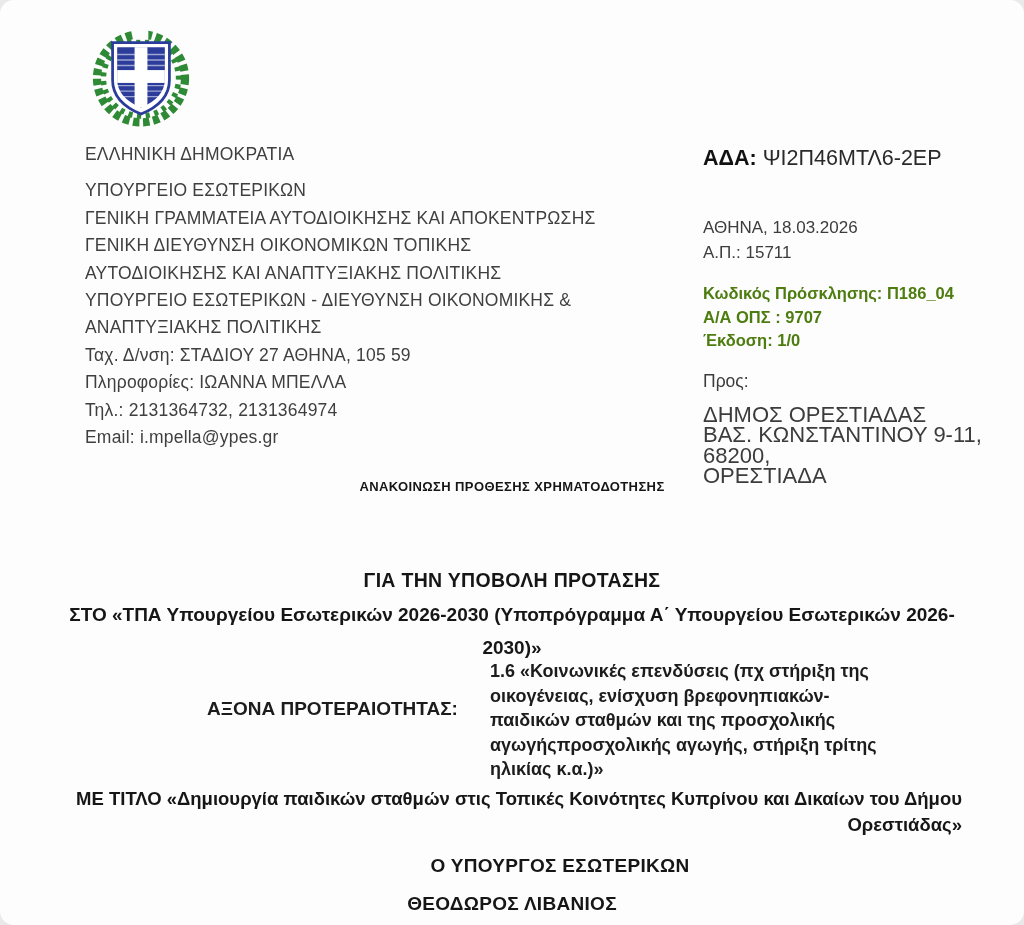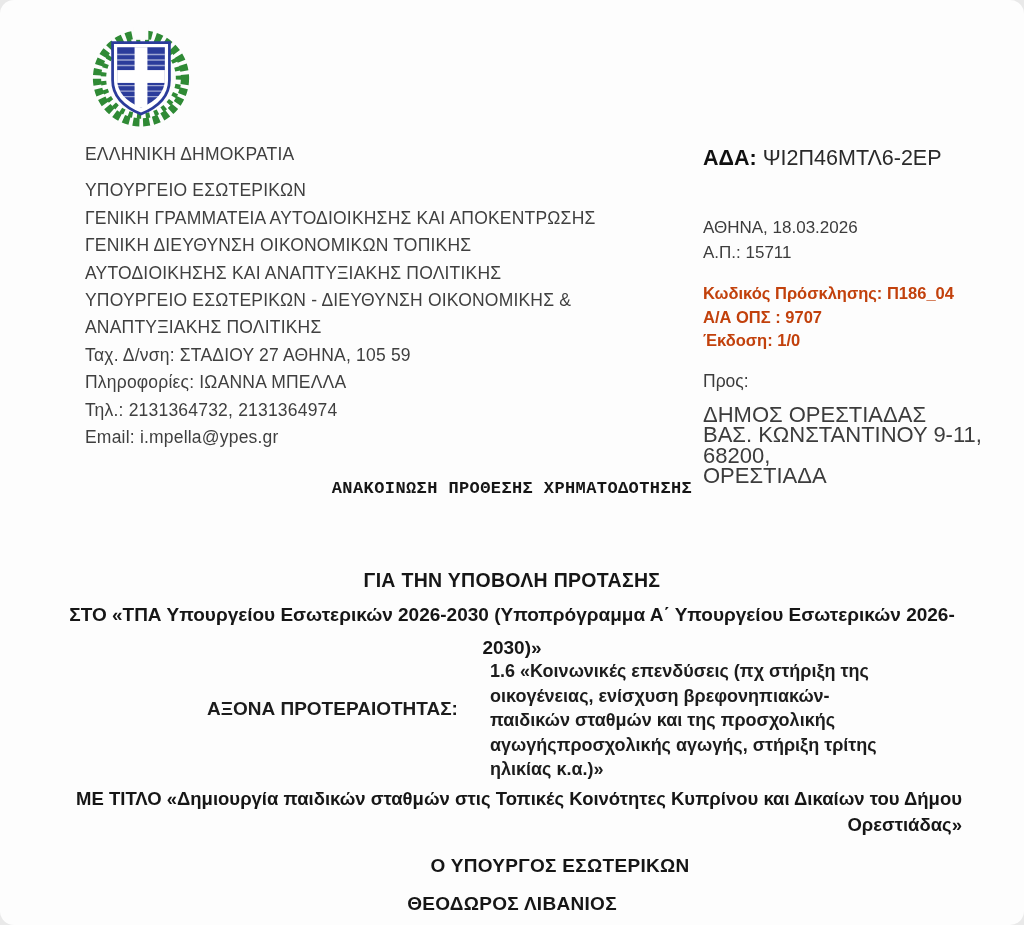--- a/index.html
+++ b/index.html
@@ -13,26 +13,26 @@
   .emblem{position:absolute;left:86px;top:26px;width:110px;height:112px;}
   
   .left-col{position:absolute;left:85px;top:141px;width:540px;color:#3f3f3f;}
   .left-col .hl{font-size:17.5px;line-height:27.4px;letter-spacing:.2px;white-space:nowrap;}
   .left-col .hl.first{margin-bottom:9px;}
   
   .right-col{position:absolute;left:703px;top:146px;width:315px;color:#3c3c3c;}
   .ada-line{font-size:21.5px;color:#2a2a2a;white-space:nowrap;}
   .ada-line .ada-label{font-weight:bold;color:#111;}
   .date-block{margin-top:44px;font-size:17px;line-height:25px;}
-  .code-block{margin-top:17px;font-weight:bold;color:#c2410c;font-size:16.5px;line-height:23.5px;}
+  .code-block{margin-top:17px;font-weight:bold;color:#4d7c0f;font-size:16.5px;line-height:23.5px;}
   .to-label{margin-top:18px;font-size:17.5px;}
   .recipient{margin-top:13px;font-size:22px;line-height:20.5px;}
   
   .center{position:absolute;left:0;width:1024px;text-align:center;font-weight:bold;color:#161616;}
-  .doc-title{top:479px;font-size:17px;letter-spacing:.4px;font-family:Liberation Mono, monospace;}
+  .doc-title{top:479px;font-size:13px;letter-spacing:.4px;}
   .doc-subtitle{top:569px;font-size:19.5px;letter-spacing:.3px;}
   .doc-program{top:598px;left:52px;width:920px;font-size:19px;line-height:33px;}
   .axis-label{position:absolute;left:207px;top:698px;font-weight:bold;font-size:19px;white-space:nowrap;}
   .axis-value{position:absolute;left:490px;top:659px;width:392px;font-weight:bold;font-size:18px;line-height:24.6px;text-align:left;}
   .doc-withtitle{top:786px;left:62px;width:900px;font-size:18.5px;line-height:26px;}
   .signer-title{top:855px;font-size:19px;letter-spacing:.3px;padding-left:48px;}
   .signer-name{top:893px;font-size:19px;letter-spacing:.3px;}
 </style>
 </head>
 <body>

